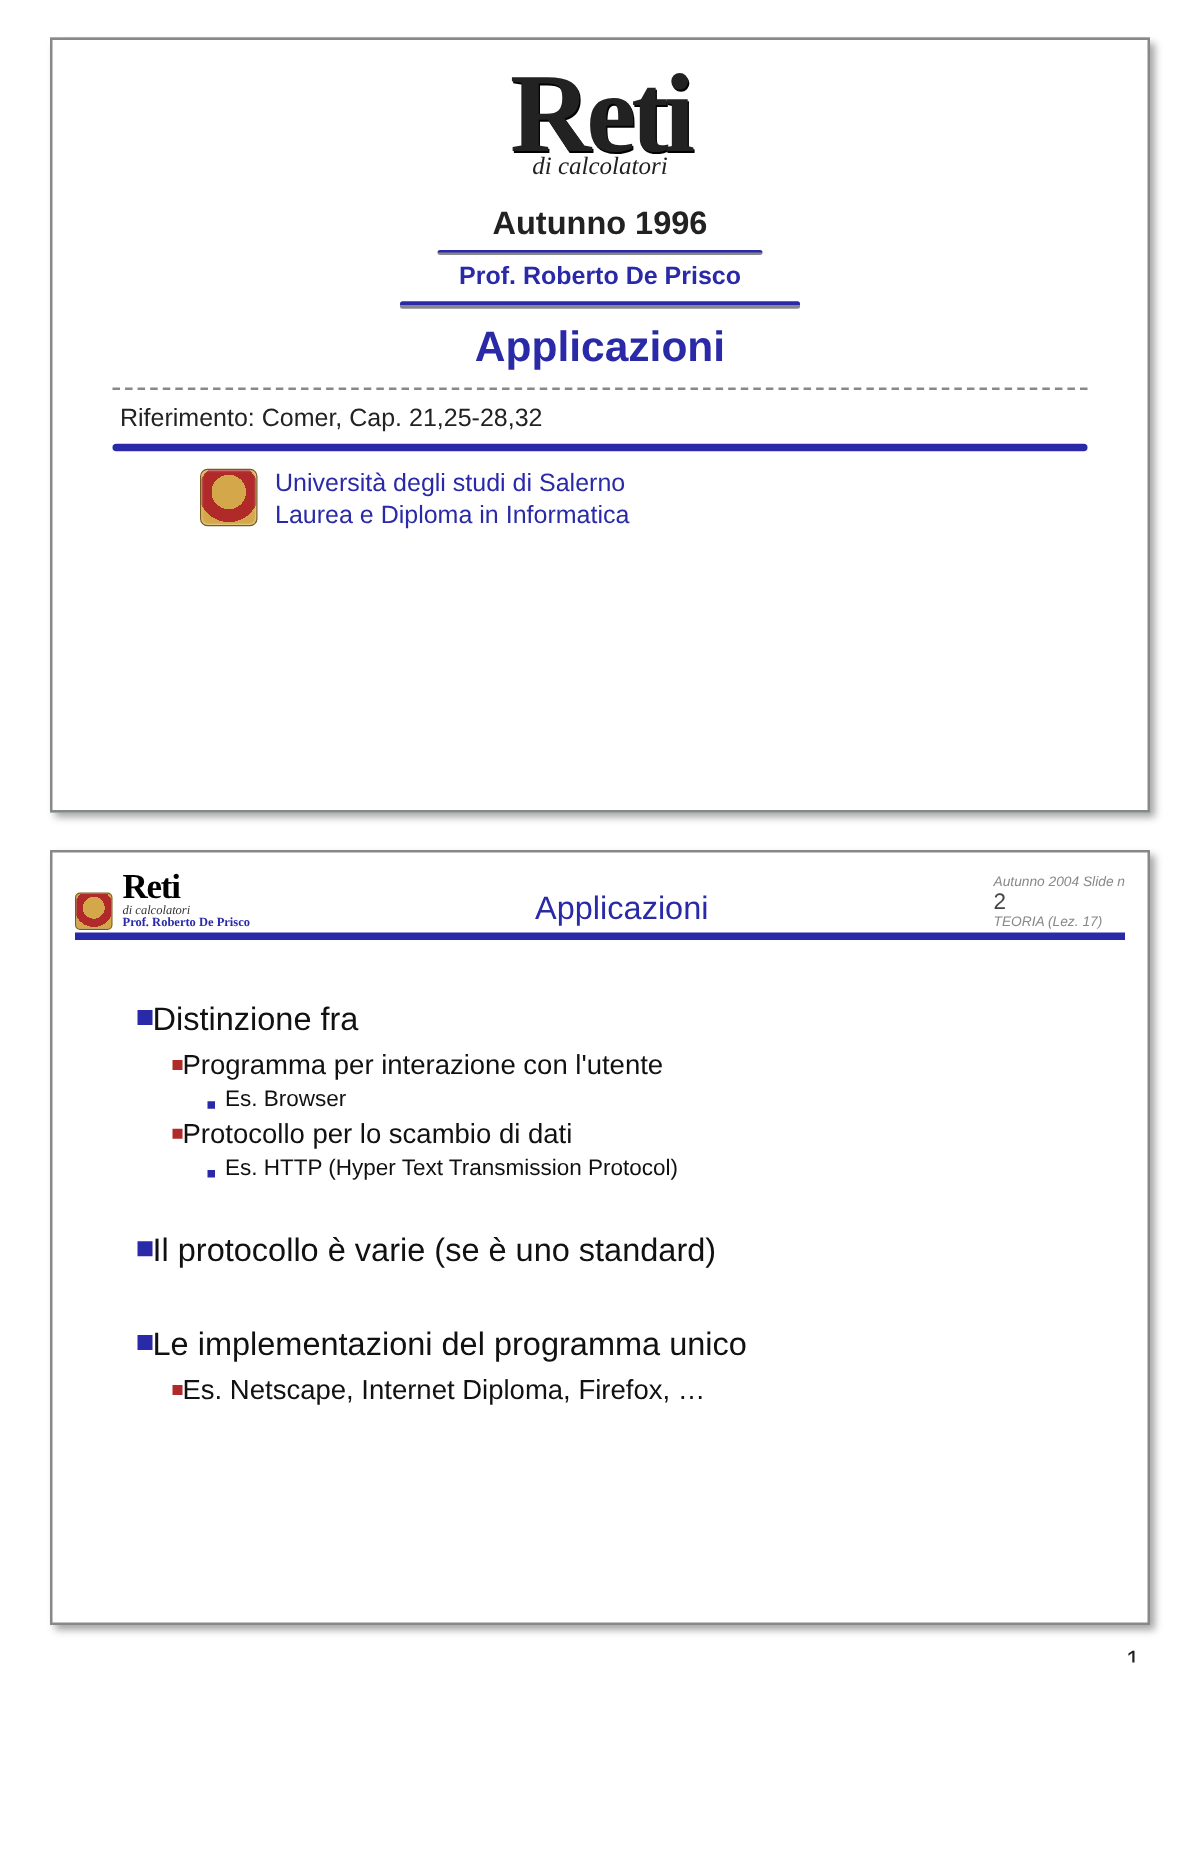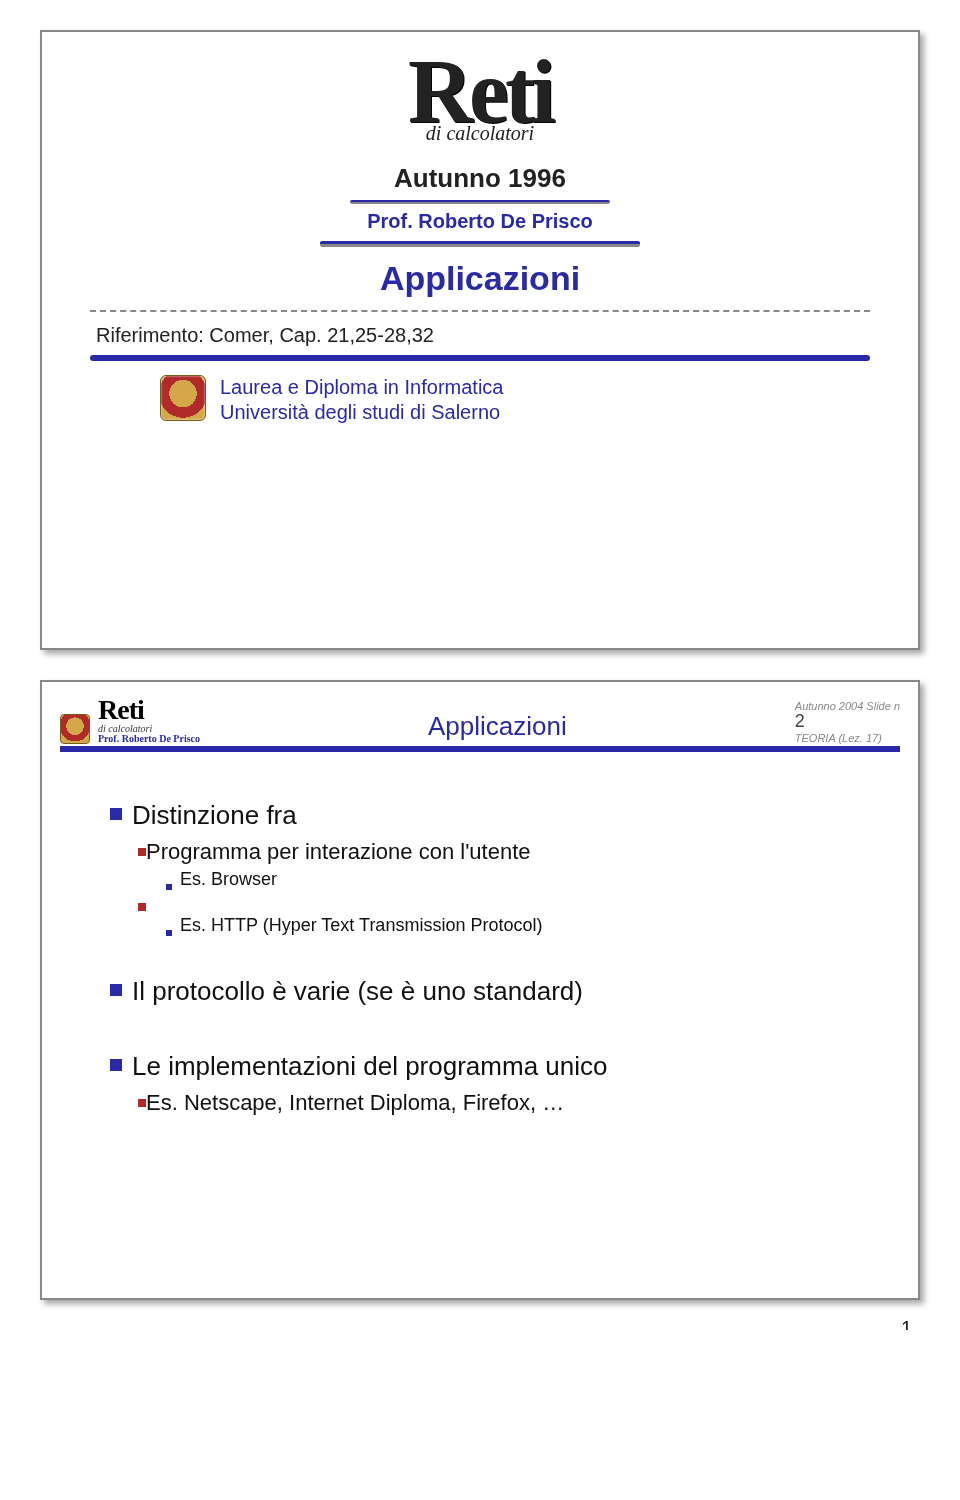--- a/index.html
+++ b/index.html
@@ -173,42 +173,41 @@
   color: #444;
 }
 .content {
   padding: 34px 26px 20px 50px;
   font-family: Arial, sans-serif;
   color: #111;
 }
 .bullet1 {
   display: flex;
   align-items: flex-start;
-  gap: 10px;
   margin: 14px 0 8px 0;
 }
 .sq {
   width: 12px; height: 12px;
   background: #2a2aa8;
   margin-top: 8px;
   flex-shrink: 0;
 }
 .sq.red { background: #b02a2a; }
 .sq.sm { width: 8px; height: 8px; margin-top: 9px; }
 .sq.xs { width: 6px; height: 6px; background: #2a2aa8; margin-top: 8px; }
 .t1 { font-size: 26px; }
 .bullet2 {
   display: flex;
   align-items: flex-start;
   margin: 4px 0 4px 28px;
 }
 .t2 { font-size: 22px; font-family: Verdana, Arial, sans-serif; }
 .bullet3 {
   display: flex;
-  align-items: flex-end;
+  align-items: center;
   gap: 8px;
   margin: 2px 0 4px 56px;
 }
 .t3 { font-size: 18px; font-family: Verdana, Arial, sans-serif; }
 .page-num {
   position: absolute;
   bottom: -40px;
   right: 8px;
   font-size: 20px;
   color: #222;
@@ -231,22 +230,22 @@
       <div class="title1">Applicazioni</div>
     </div>
 
     <hr class="dashed-sep">
     <div class="rif">Riferimento: Comer, Cap. 21,25-28,32</div>
     <div class="solid-sep"></div>
 
     <div class="uni-row">
       <div class="uni-crest"></div>
       <div class="uni-text">
+        <div>Università degli studi di Salerno</div>
         <div>Laurea e Diploma in Informatica</div>
-        <div>Università degli studi di Salerno</div>
       </div>
     </div>
   </div>
 </div>
 
 <div class="slide slide2">
   <div class="slide-inner">
 
     <div class="header">
       <div class="mini-crest"></div>
@@ -272,20 +271,21 @@
       <div class="bullet2">
         <div class="sq red sm"></div>
         <div class="t2">Programma per interazione con l'utente</div>
       </div>
       <div class="bullet3">
         <div class="sq xs"></div>
         <div class="t3">Es. Browser</div>
       </div>
       <div class="bullet2">
         <div class="sq red sm"></div>
+        <div class="t2">Protocollo per lo scambio di dati</div>
       </div>
       <div class="bullet3">
         <div class="sq xs"></div>
         <div class="t3">Es. HTTP (Hyper Text Transmission Protocol)</div>
       </div>
 
       <div class="spacer"></div>
 
       <div class="bullet1">
         <div class="sq"></div>

